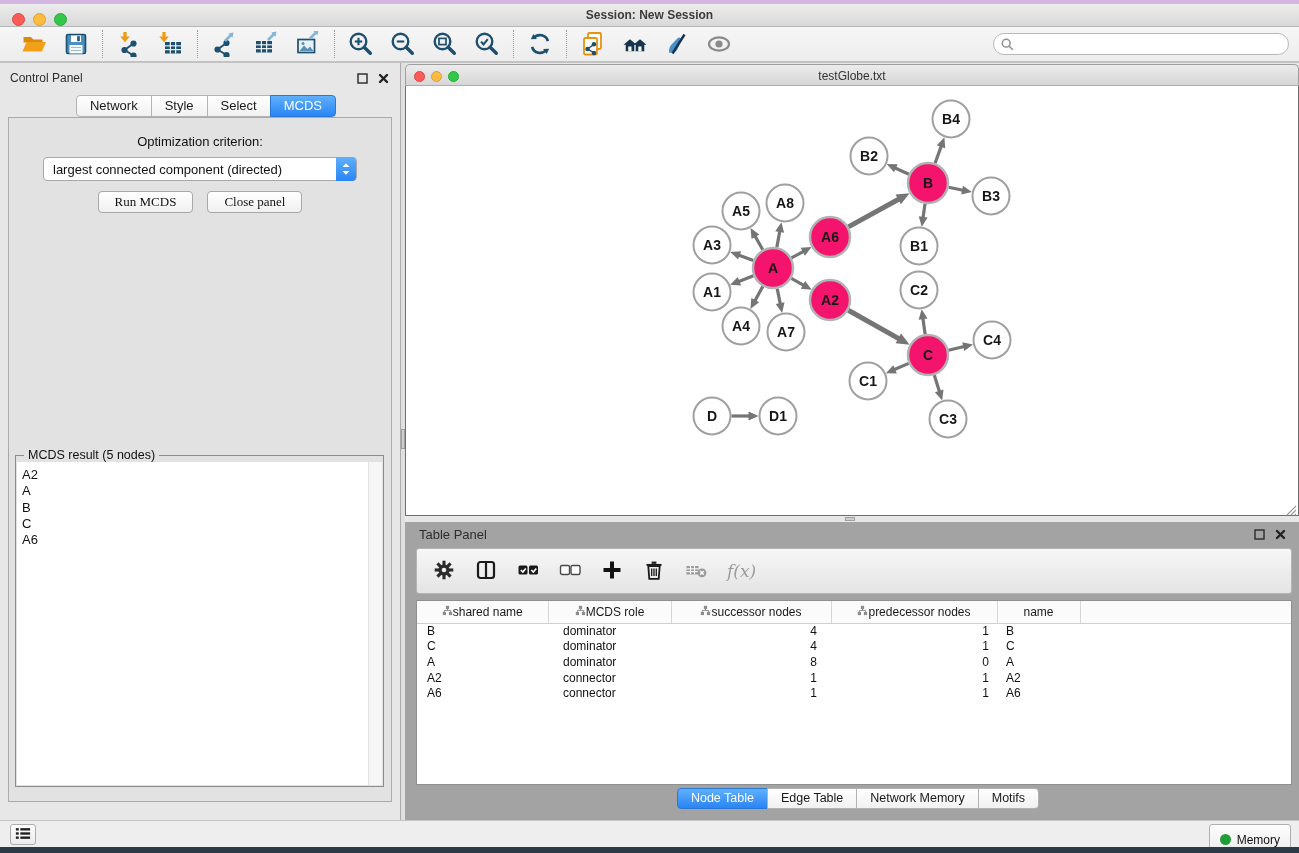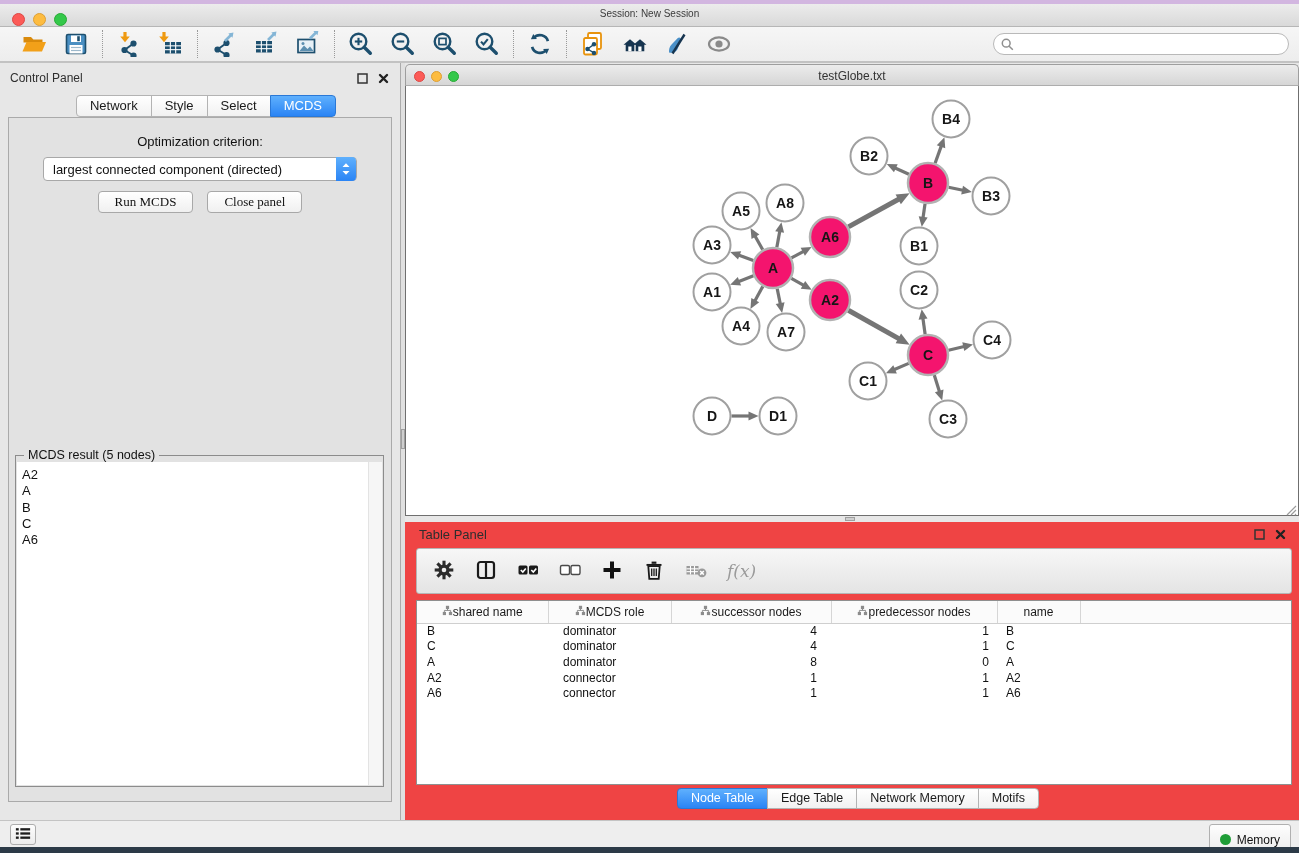--- a/index.html
+++ b/index.html
@@ -7,21 +7,21 @@
   body { font-family:"Liberation Sans", sans-serif; background:#e7e7e7; position:relative; overflow:hidden; }
 
   
   .desktop-top    { position:absolute; left:0; top:0; width:1299px; height:4px; background:#d2b6e0; }
   .desktop-bottom { position:absolute; left:0; top:847px; width:1299px; height:6px; background:#2c3a47; }
 
   
   .titlebar { position:absolute; left:0; top:4px; width:1299px; height:23px;
               background:linear-gradient(#ececec,#d9d9d9); border-bottom:1px solid #b6b6b6; }
   .titlebar .title { position:absolute; left:0; right:0; top:4px; text-align:center;
-                     font-size:10px; color:#3c3c3c; font-weight:400; }
+                     font-size:12px; color:#3c3c3c; font-weight:700; }
   .tl { position:absolute; top:9px; width:13px; height:13px; border-radius:50%; }
   .tl.red    { left:12px; background:#fc5b57; border:1px solid #dd4744; }
   .tl.yellow { left:33px; background:#fdbc40; border:1px solid #dd9f34; }
   .tl.green  { left:54px; background:#34c84a; border:1px solid #27aa35; }
 
   
   .toolbar { position:absolute; left:0; top:27px; width:1299px; height:36px;
              background:linear-gradient(#f6f6f6,#ededed); border-bottom:2px solid #c2c2c2;
              display:flex; align-items:center; padding-left:8px; }
   .tb-group { display:flex; align-items:center; gap:8px; padding:0 9px; }
@@ -92,21 +92,21 @@
   .net-canvas { position:absolute; left:0; top:22px; right:0; bottom:0; background:#fff;
                 border:1px solid #6f6f6f; border-top:none;font-weight:bold; }
   .net-canvas svg text { font-family:"Liberation Sans", sans-serif; }
   .resize-grip { position:absolute; right:1px; bottom:1px; width:12px; height:12px; }
 
   .h-splitter { position:absolute; left:405px; top:516px; width:894px; height:6px; background:#e7e7e7; }
   .h-grip { position:absolute; left:440px; top:1px; width:10px; height:4px;
             background:#cfcfcf; border:1px solid #9f9f9f; }
 
   
-  .table-panel { position:absolute; left:405px; top:522px; width:894px; height:298px; background:#ef4444; }
+  .table-panel { position:absolute; left:405px; top:522px; width:894px; height:298px; background:#a3a3a3; }
   .tp-head { position:absolute; left:14px; top:5px; font-size:13px; color:#2e2e2e; }
   .tp-btns { position:absolute; right:12px; top:6px; display:flex; gap:8px; align-items:center; }
   .tp-toolbar { position:absolute; left:11px; right:7px; top:26px; height:46px;
                 background:linear-gradient(#f7f7f7,#e4e4e4); border:1px solid #b5b5b5; border-radius:3px;
                 display:flex; align-items:center; gap:20px; padding-left:16px; }
   .tp-tool { background:none; border:none; padding:0; display:flex; align-items:center; cursor:default; }
   .fx-label { font-family:"DejaVu Serif", serif; font-style:italic; font-size:17px; color:#9a9a9a; }
 
   .data-table-wrap { position:absolute; left:11px; right:7px; top:78px; height:185px;
                      background:#fff; border:1px solid #8f8f8f; overflow:hidden; }

